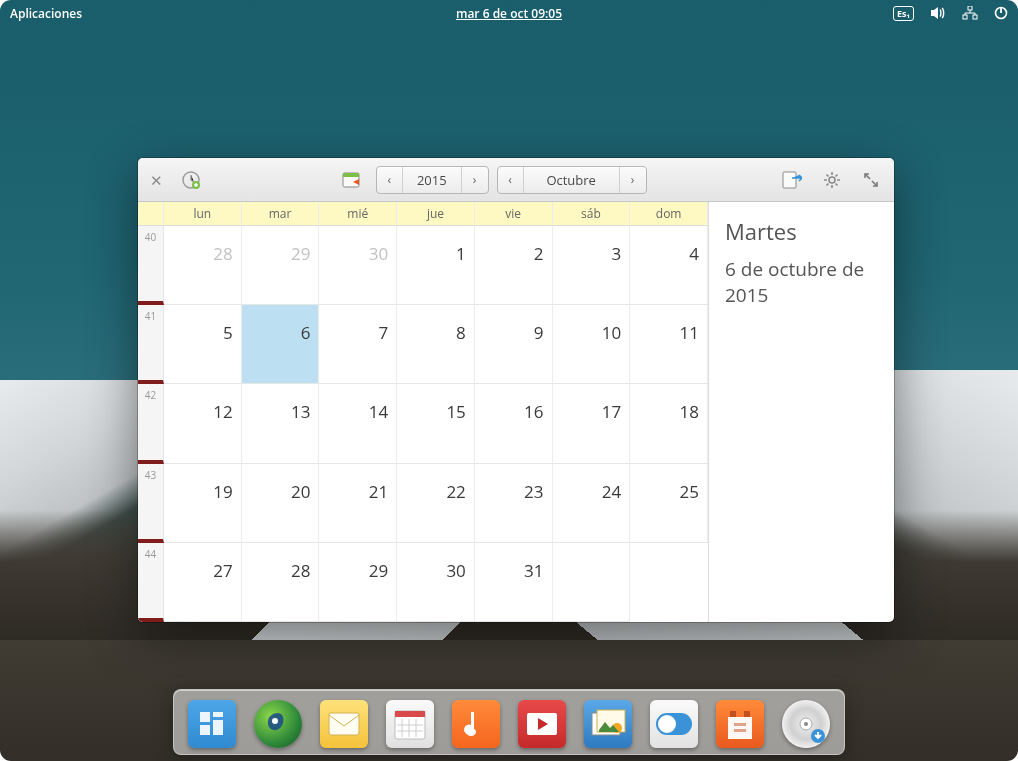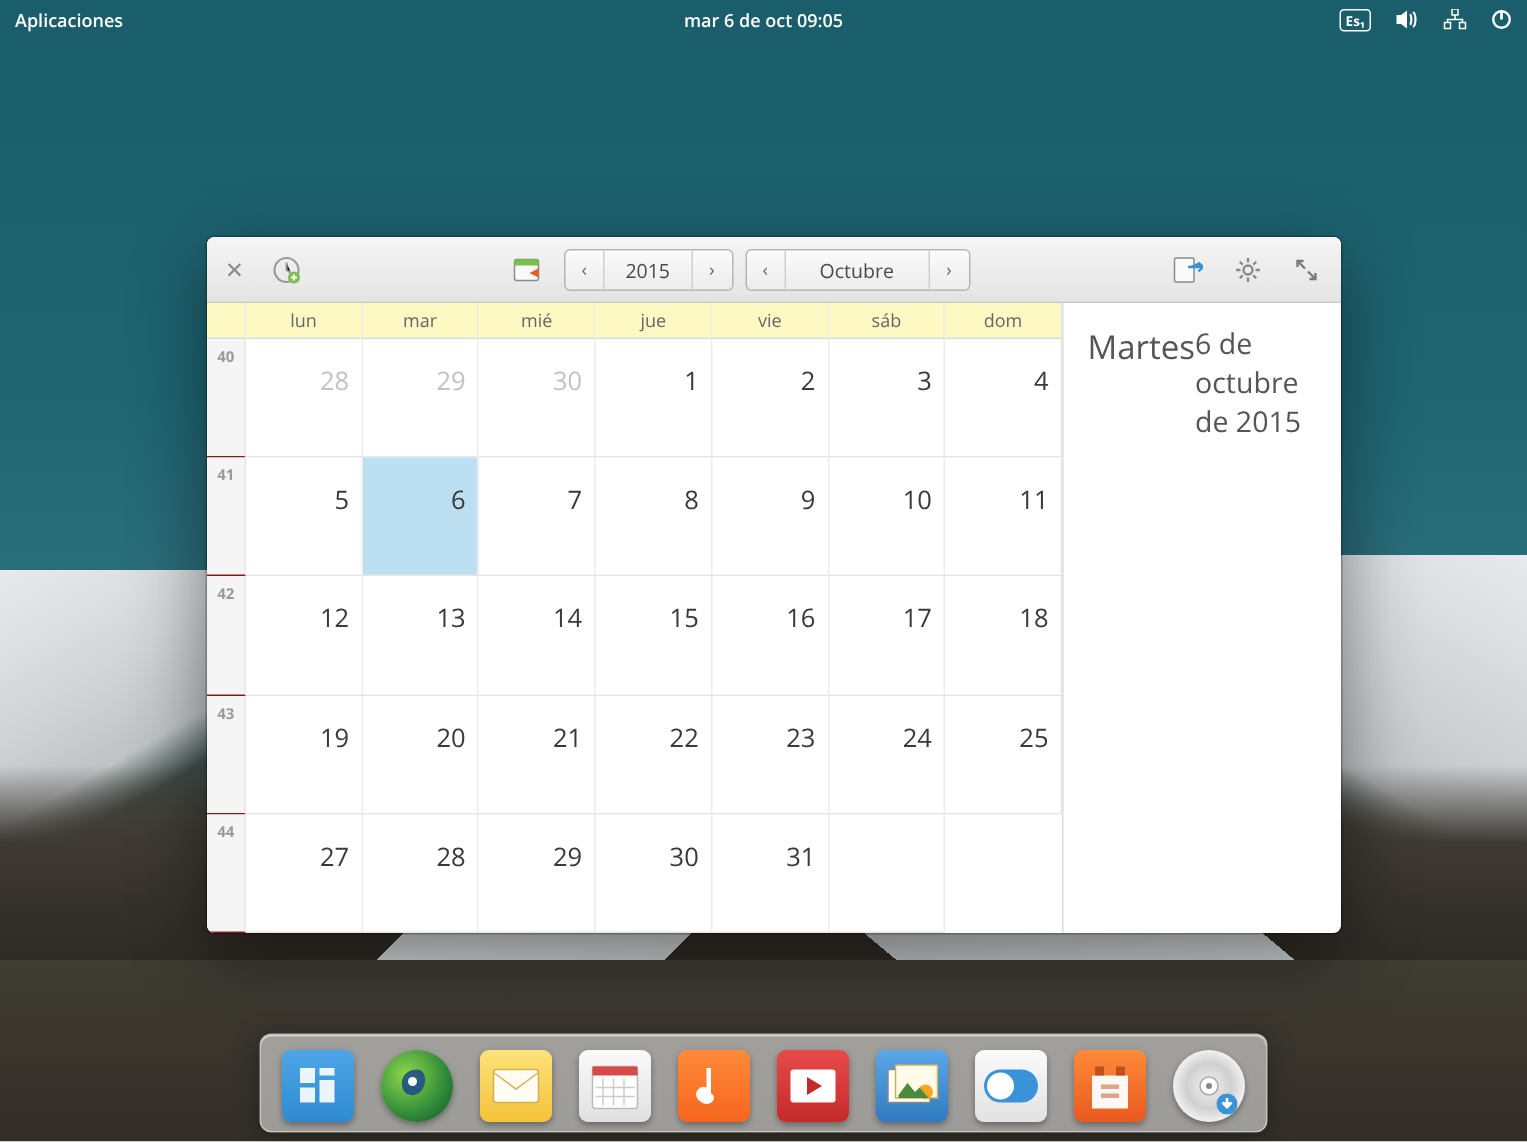--- a/index.html
+++ b/index.html
@@ -3,40 +3,41 @@
 <meta charset="utf-8">
 <style>
 * { margin: 0; padding: 0; box-sizing: border-box; font-family: "Open Sans", "Helvetica Neue", Arial, sans-serif; }
 html, body { width: 1018px; height: 761px; overflow: hidden; }
 
 
 .desktop {
   width: 100%; height: 100%;
   background: linear-gradient(to bottom, #1a5d6b 0%, #1f6572 35%, #2a6d7a 50%, #3a5a5c 60%, #46433a 75%, #332f28 100%);
   position: relative;
+  border-radius: 11px;
 }
 .mountains {
   position: absolute; left: 0; right: 0; top: 380px; height: 260px;
   background:
     linear-gradient(135deg, transparent 40%, #d0d4d6 40%, #c8ccce 55%, transparent 55%),
     linear-gradient(-140deg, transparent 35%, #cdd1d3 35%, #bfc3c5 55%, transparent 55%),
     linear-gradient(to bottom, transparent 50%, #3e3a33 70%, #2e2a24 100%);
 }
 .snowcap-left { position:absolute; left:0; top:380px; width:250px; height:200px;
   background: linear-gradient(150deg, #e8ebed 0%, #d2d6d8 30%, #bfc3c5 50%, transparent 60%); }
 .snowcap-right { position:absolute; right:0; top:370px; width:300px; height:210px;
   background: linear-gradient(-150deg, #e8ebed 0%, #d2d6d8 30%, #bfc3c5 55%, transparent 65%); }
 
 
 .top-panel {
   position: absolute; top: 0; left: 0; right: 0; height: 26px;
   display: flex; align-items: center; padding: 0 10px;
   color: #fff; font-size: 12px; font-weight: 600;
 }
-.top-panel .center { position:absolute; left:50%; transform:translateX(-50%); font-weight:600; }
+.top-panel .center { position:absolute; left:50%; transform:translateX(-50%); font-weight:600;text-decoration:underline; }
 .top-panel .right { margin-left: auto; display: flex; gap: 16px; align-items: center; }
 .top-panel .right span { display:inline-flex; align-items:center; justify-content:center; }
 .kbd-ind { border:1px solid #fff; border-radius:3px; padding:0 3px; font-size:9px; font-weight:700; }
 
 
 .window {
   position: absolute; left: 138px; top: 158px; width: 756px; height: 464px;
   background: #fff; border-radius: 5px; box-shadow: 0 15px 50px rgba(0,0,0,.45), 0 0 0 1px rgba(0,0,0,.25);
   overflow: hidden;
 }
@@ -54,28 +55,28 @@
   color:#666; font-size:12px; cursor:pointer; display:flex; align-items:center; justify-content:center; }
 .seg > button:last-child { border-right:0; }
 .seg .label { padding:0 14px; display:flex; align-items:center; font-size:13px; color:#4a4a4a; border-right:1px solid #cfcfcf; }
 .close-x { font-size:15px; color:#8a8a8a; padding:0 4px; cursor:pointer; }
 
 .body { display:flex; height:calc(100% - 44px); }
 
 .cal { flex:1; display:grid; grid-template-columns:26px repeat(7, 1fr); grid-template-rows:24px repeat(5, 1fr); }
 .cal .hd { border-bottom:1px solid #dcdcdc; border-right:1px solid #ececec; background:#fef9c3;
   font-size:12px; color:#666; display:flex; align-items:center; justify-content:center; }
-.cal .wk { border-bottom:1px solid #7f1d1d; border-right:1px solid #e6e6e6; background:#f5f5f5;
-  font-size:10px; color:#9a9a9a; display:flex; align-items:flex-start; justify-content:center; padding-top:4px;font-weight:bold; }
+.cal .wk { border-bottom:4px solid #7f1d1d; border-right:1px solid #e6e6e6; background:#f5f5f5;
+  font-size:10px; color:#9a9a9a; display:flex; align-items:flex-start; justify-content:center; padding-top:4px; }
 .cal .cell { border-bottom:1px solid #e6e6e6; border-right:1px solid #ececec; position:relative; }
 .cal .cell .num { position:absolute; top:16px; right:8px; font-size:17px; color:#3a3a3a;text-align:right; }
 .cal .cell.outside .num { color:#c2c2c2; }
 .cal .cell.today { background:#bcdff2; }
 
-.sidebar { width:186px; border-left:1px solid #dcdcdc; padding:14px 16px; display:flex; flex-direction:row; }
+.sidebar { width:186px; border-left:1px solid #dcdcdc; padding:14px 16px; display:flex; flex-direction:column; }
 .sidebar h2 { font-size:22px; font-weight:400; color:#555; margin-bottom:10px; }
 .sidebar .date { font-size:19px; color:#555; margin-bottom:90px; }
 .sidebar .empty { font-size:12px; color:#aeaeae; text-align:center; line-height:1.6; margin-top:auto; margin-bottom:auto; padding:0 2px;}
 
 .dock {
   position:absolute; bottom:6px; left:50%; transform:translateX(-50%);
   height:66px; padding:6px 14px; display:flex; gap:18px; align-items:flex-end;
   background:rgba(245,245,245,.55); border:1px solid rgba(255,255,255,.4);
   border-radius:8px; box-shadow:0 4px 18px rgba(0,0,0,.35), inset 0 1px 0 rgba(255,255,255,.5);
 }

